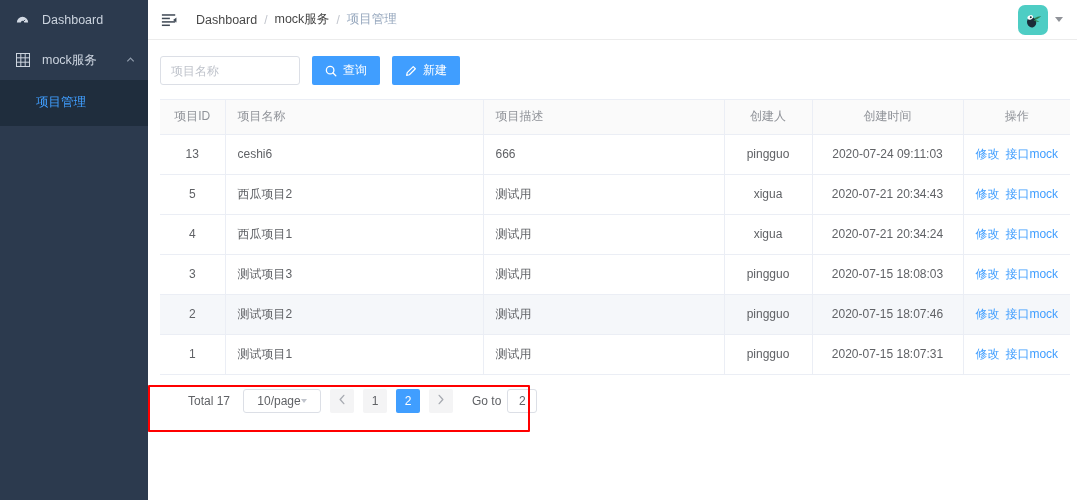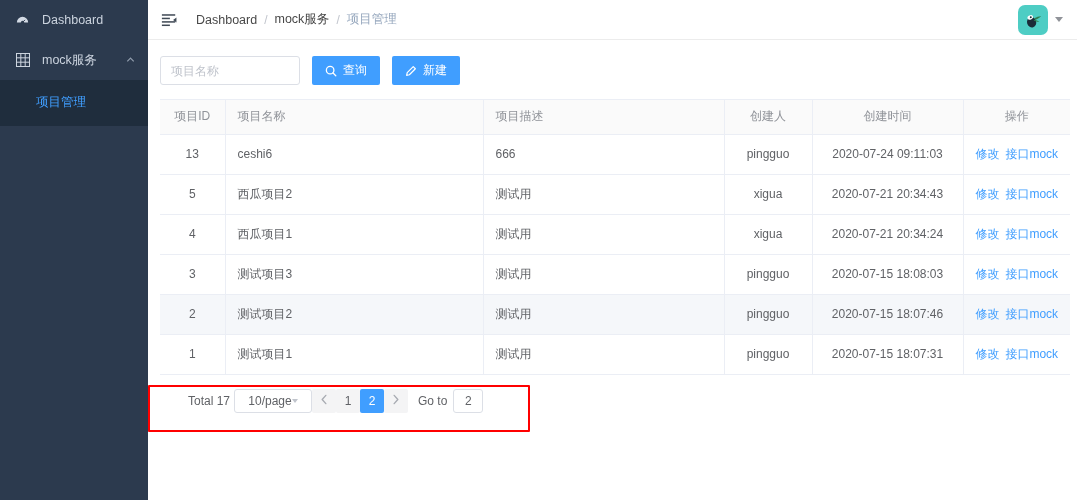--- a/index.html
+++ b/index.html
@@ -236,21 +236,21 @@
   .op-link:last-child { margin-right: 0; }
 
   
   .pager-zone {
     position: relative;
     padding: 12px 0 0 0;
   }
   .pagination {
     display: flex;
     align-items: center;
-    gap: 0;
+    gap: 9px;
     font-size: 12px;
     color: #606266;
     height: 28px;
     padding-left: 28px;
   }
   .pg-total { color: #606266; font-size: 12px; white-space: nowrap; }
   .pg-select {
     width: 78px;
     height: 24px;
     border: 1px solid #dcdfe6;

